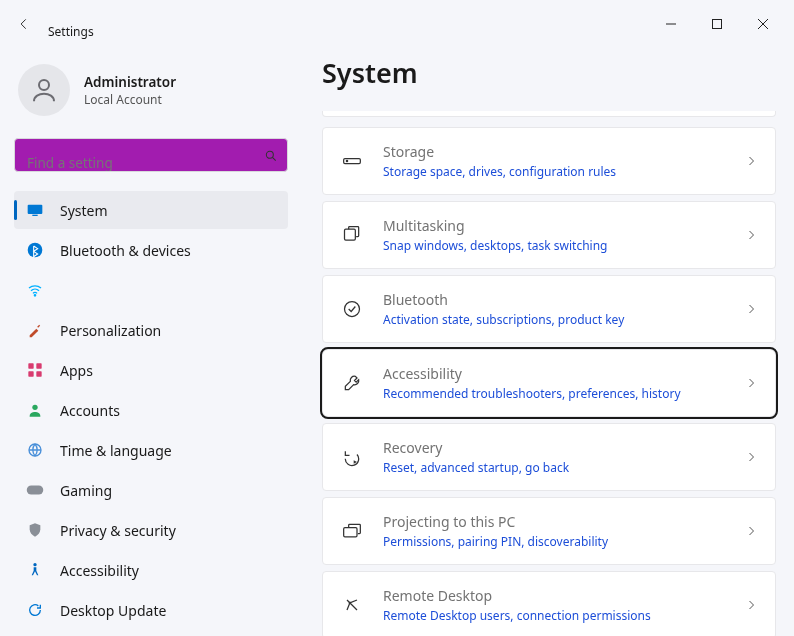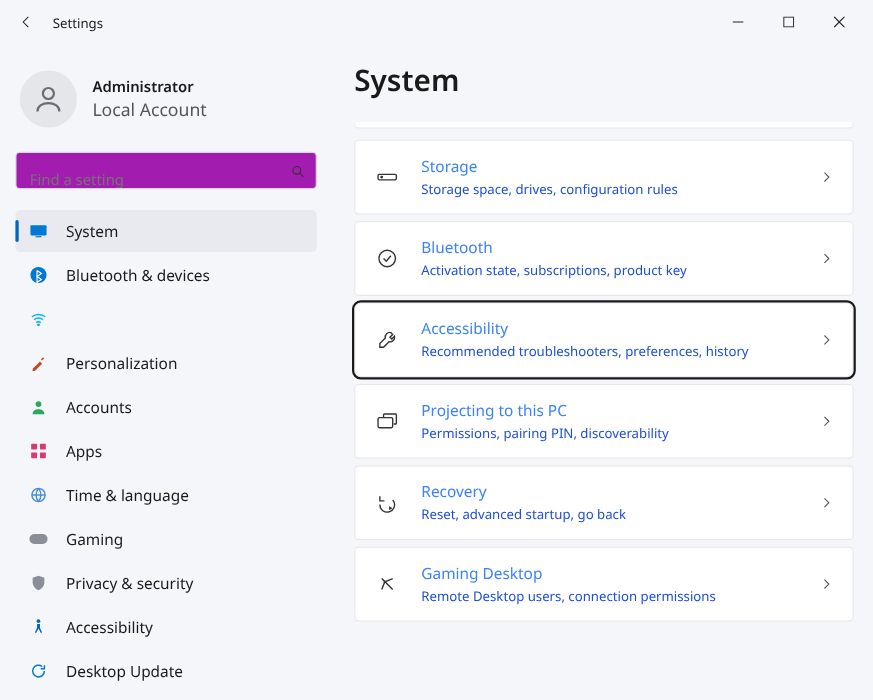--- a/index.html
+++ b/index.html
@@ -1,44 +1,44 @@
 <!DOCTYPE html>
 <html><head>
 <meta charset="utf-8">
 <style>
 *{box-sizing:border-box;margin:0;padding:0;font-family:"Segoe UI",system-ui,sans-serif}
 body{background:#f5f6fa;width:794px;height:636px;overflow:hidden;color:#1a1a1a}
-.titlebar{display:flex;align-items:center;height:40px;padding:0 8px}
+.titlebar{display:flex;align-items:flex-end;height:40px;padding:0 8px}
 .back-btn{width:32px;height:32px;display:flex;align-items:center;justify-content:center;border-radius:4px}
 .title{font-size:12px;margin-left:8px}
 .winctrl{margin-left:auto;display:flex}
 .winctrl div{width:46px;height:32px;display:flex;align-items:center;justify-content:center}
 .main{display:flex;height:596px}
 .sidebar{width:300px;padding:18px 12px 0 14px;display:flex;flex-direction:column}
 .user{display:flex;align-items:center;gap:14px;padding:6px 4px 18px}
 .avatar{width:52px;height:52px;border-radius:50%;background:#e5e6ea;display:flex;align-items:center;justify-content:center}
 .user-name{font-size:13.5px;font-weight:600}
-.user-sub{font-size:16px;color:#555}
+.user-sub{font-size:12px;color:#555}
 .search{position:relative;margin:4px 0 18px}
 .search input{width:100%;height:34px;border:1px solid #d8d8dc;border-radius:4px;background:#a21caf;padding:16px 34px 0 12px;font-size:13.5px;outline:none}
 .search .sicon{position:absolute;right:10px;top:50%;transform:translateY(-50%)}
 .nav{display:flex;flex-direction:column;gap:2px}
 .nav-item{display:flex;align-items:center;gap:16px;height:38px;padding:0 12px;border-radius:4px;font-size:14px;cursor:pointer;position:relative}
 .nav-item.active{background:#e9eaef}
 .nav-item.active::before{content:"";position:absolute;left:0;top:9px;bottom:9px;width:3px;background:#0067c0;border-radius:2px}
 .nav-icon{width:18px;height:18px;display:flex;align-items:center;justify-content:center;font-size:15px}
 .content{flex:1;padding:14px 18px 0 22px;overflow:hidden}
 .page-title{font-size:27px;font-weight:600;margin-bottom:20px}
 .cards{display:flex;flex-direction:column;gap:6px}
 .top-sliver{height:6px;background:#fff;border:1px solid #e7e7ea;border-radius:0 0 4px 4px;border-top:none;margin-bottom:4px}
 .card{display:flex;align-items:center;background:#fff;border:1px solid #e7e7ea;border-radius:4px;padding:14px 18px;cursor:pointer;min-height:66px}
 .card.focused{outline:2px solid #1a1a1a;outline-offset:0;border-radius:6px}
 .card-icon{width:22px;height:22px;margin-right:20px;display:flex;align-items:center;justify-content:center;color:#333}
 .card-body{flex:1}
-.card-title{font-size:14px;color:#3b82f6}
+.card-title{font-size:14px;color:#737373}
 .card-sub{font-size:12px;color:#1d4ed8;margin-top:2px}
 .chev{color:#555}
 svg{display:block}
 </style>
 </head>
 <body>
 
 <div class="titlebar">
   <div class="back-btn">
     <svg width="14" height="14" viewBox="0 0 24 24" fill="none" stroke="#222" stroke-width="1.6">
@@ -122,37 +122,37 @@
           <span class="nav-icon">
             <svg width="16" height="16" viewBox="0 0 24 24" fill="none" stroke="#c04b2a" stroke-width="2">
               <path d="M4 20l10-10 3 3-10 10H4v-3z" fill="#c04b2a" stroke="none"></path>
               <path d="M16 8l3-3" stroke="#c04b2a"></path>
             </svg>
           </span>
           <span>Personalization</span>
         </div>
         <div class="nav-item">
           <span class="nav-icon">
-            <svg width="16" height="16" viewBox="0 0 24 24" fill="#2aa85f">
-              <circle cx="12" cy="8" r="4"></circle>
-              <path d="M4 21c0-4 4-6 8-6s8 2 8 6v1H4v-1z"></path>
-            </svg>
-          </span>
-          <span>Accounts</span>
-        </div>
-        <div class="nav-item">
-          <span class="nav-icon">
             <svg width="16" height="16" viewBox="0 0 24 24" fill="#d83b6f">
               <rect x="2" y="2" width="8" height="8" rx="1"></rect>
               <rect x="14" y="2" width="8" height="8" rx="1"></rect>
               <rect x="2" y="14" width="8" height="8" rx="1"></rect>
               <rect x="14" y="14" width="8" height="8" rx="1"></rect>
             </svg>
           </span>
           <span>Apps</span>
+        </div>
+        <div class="nav-item">
+          <span class="nav-icon">
+            <svg width="16" height="16" viewBox="0 0 24 24" fill="#2aa85f">
+              <circle cx="12" cy="8" r="4"></circle>
+              <path d="M4 21c0-4 4-6 8-6s8 2 8 6v1H4v-1z"></path>
+            </svg>
+          </span>
+          <span>Accounts</span>
         </div>
         <div class="nav-item">
           <span class="nav-icon">
             <svg width="16" height="16" viewBox="0 0 24 24" fill="none" stroke="#4a90d9" stroke-width="2">
               <circle cx="12" cy="12" r="9"></circle>
               <path d="M3 12h18M12 3a14 14 0 010 18M12 3a14 14 0 000 18"></path>
             </svg>
           </span>
           <span>Time &amp; language</span>
         </div>
@@ -210,20 +210,37 @@
           </div>
           <div class="chev">
             <svg width="12" height="12" viewBox="0 0 24 24" fill="none" stroke="#555" stroke-width="2">
               <path d="M9 4l8 8-8 8"></path>
             </svg>
           </div>
         </div>
         <div class="card">
           <div class="card-icon">
             <svg width="20" height="20" viewBox="0 0 24 24" fill="none" stroke="#333" stroke-width="1.5">
+              <rect x="3" y="5" width="13" height="13" rx="1.5"></rect>
+              <path d="M8 5V3a1 1 0 011-1h10a1 1 0 011 1v10a1 1 0 01-1 1h-2"></path>
+            </svg>
+          </div>
+          <div class="card-body">
+            <div class="card-title">Multitasking</div>
+            <div class="card-sub">Snap windows, desktops, task switching</div>
+          </div>
+          <div class="chev">
+            <svg width="12" height="12" viewBox="0 0 24 24" fill="none" stroke="#555" stroke-width="2">
+              <path d="M9 4l8 8-8 8"></path>
+            </svg>
+          </div>
+        </div>
+        <div class="card">
+          <div class="card-icon">
+            <svg width="20" height="20" viewBox="0 0 24 24" fill="none" stroke="#333" stroke-width="1.5">
               <circle cx="12" cy="12" r="9"></circle>
               <path d="M8 12l3 3 5-6"></path>
             </svg>
           </div>
           <div class="card-body">
             <div class="card-title">Bluetooth</div>
             <div class="card-sub">Activation state, subscriptions, product key</div>
           </div>
           <div class="chev">
             <svg width="12" height="12" viewBox="0 0 24 24" fill="none" stroke="#555" stroke-width="2">
@@ -233,37 +250,20 @@
         </div>
         <div class="card focused">
           <div class="card-icon">
             <svg width="20" height="20" viewBox="0 0 24 24" fill="none" stroke="#333" stroke-width="1.5">
               <path d="M16 4a5 5 0 00-6 6L4 16v4h4l6-6a5 5 0 006-6l-3 3-2-2 3-3-2-2z"></path>
             </svg>
           </div>
           <div class="card-body">
             <div class="card-title">Accessibility</div>
             <div class="card-sub">Recommended troubleshooters, preferences, history</div>
-          </div>
-          <div class="chev">
-            <svg width="12" height="12" viewBox="0 0 24 24" fill="none" stroke="#555" stroke-width="2">
-              <path d="M9 4l8 8-8 8"></path>
-            </svg>
-          </div>
-        </div>
-        <div class="card">
-          <div class="card-icon">
-            <svg width="20" height="20" viewBox="0 0 24 24" fill="none" stroke="#333" stroke-width="1.5">
-              <rect x="2" y="8" width="16" height="11" rx="1.5"></rect>
-              <path d="M8 8V5a1 1 0 011-1h12a1 1 0 011 1v9a1 1 0 01-1 1h-2"></path>
-            </svg>
-          </div>
-          <div class="card-body">
-            <div class="card-title">Projecting to this PC</div>
-            <div class="card-sub">Permissions, pairing PIN, discoverability</div>
           </div>
           <div class="chev">
             <svg width="12" height="12" viewBox="0 0 24 24" fill="none" stroke="#555" stroke-width="2">
               <path d="M9 4l8 8-8 8"></path>
             </svg>
           </div>
         </div>
         <div class="card">
           <div class="card-icon">
             <svg width="20" height="20" viewBox="0 0 24 24" fill="none" stroke="#333" stroke-width="1.5">
@@ -278,25 +278,42 @@
           </div>
           <div class="chev">
             <svg width="12" height="12" viewBox="0 0 24 24" fill="none" stroke="#555" stroke-width="2">
               <path d="M9 4l8 8-8 8"></path>
             </svg>
           </div>
         </div>
         <div class="card">
           <div class="card-icon">
             <svg width="20" height="20" viewBox="0 0 24 24" fill="none" stroke="#333" stroke-width="1.5">
+              <rect x="2" y="8" width="16" height="11" rx="1.5"></rect>
+              <path d="M8 8V5a1 1 0 011-1h12a1 1 0 011 1v9a1 1 0 01-1 1h-2"></path>
+            </svg>
+          </div>
+          <div class="card-body">
+            <div class="card-title">Projecting to this PC</div>
+            <div class="card-sub">Permissions, pairing PIN, discoverability</div>
+          </div>
+          <div class="chev">
+            <svg width="12" height="12" viewBox="0 0 24 24" fill="none" stroke="#555" stroke-width="2">
+              <path d="M9 4l8 8-8 8"></path>
+            </svg>
+          </div>
+        </div>
+        <div class="card">
+          <div class="card-icon">
+            <svg width="20" height="20" viewBox="0 0 24 24" fill="none" stroke="#333" stroke-width="1.5">
               <path d="M6 6l12 12M6 18l4-10M18 6l-10 4"></path>
             </svg>
           </div>
           <div class="card-body">
-            <div class="card-title">Gaming Desktop</div>
+            <div class="card-title">Remote Desktop</div>
             <div class="card-sub">Remote Desktop users, connection permissions</div>
           </div>
           <div class="chev">
             <svg width="12" height="12" viewBox="0 0 24 24" fill="none" stroke="#555" stroke-width="2">
               <path d="M9 4l8 8-8 8"></path>
             </svg>
           </div>
         </div>
       </div>
   </section>

